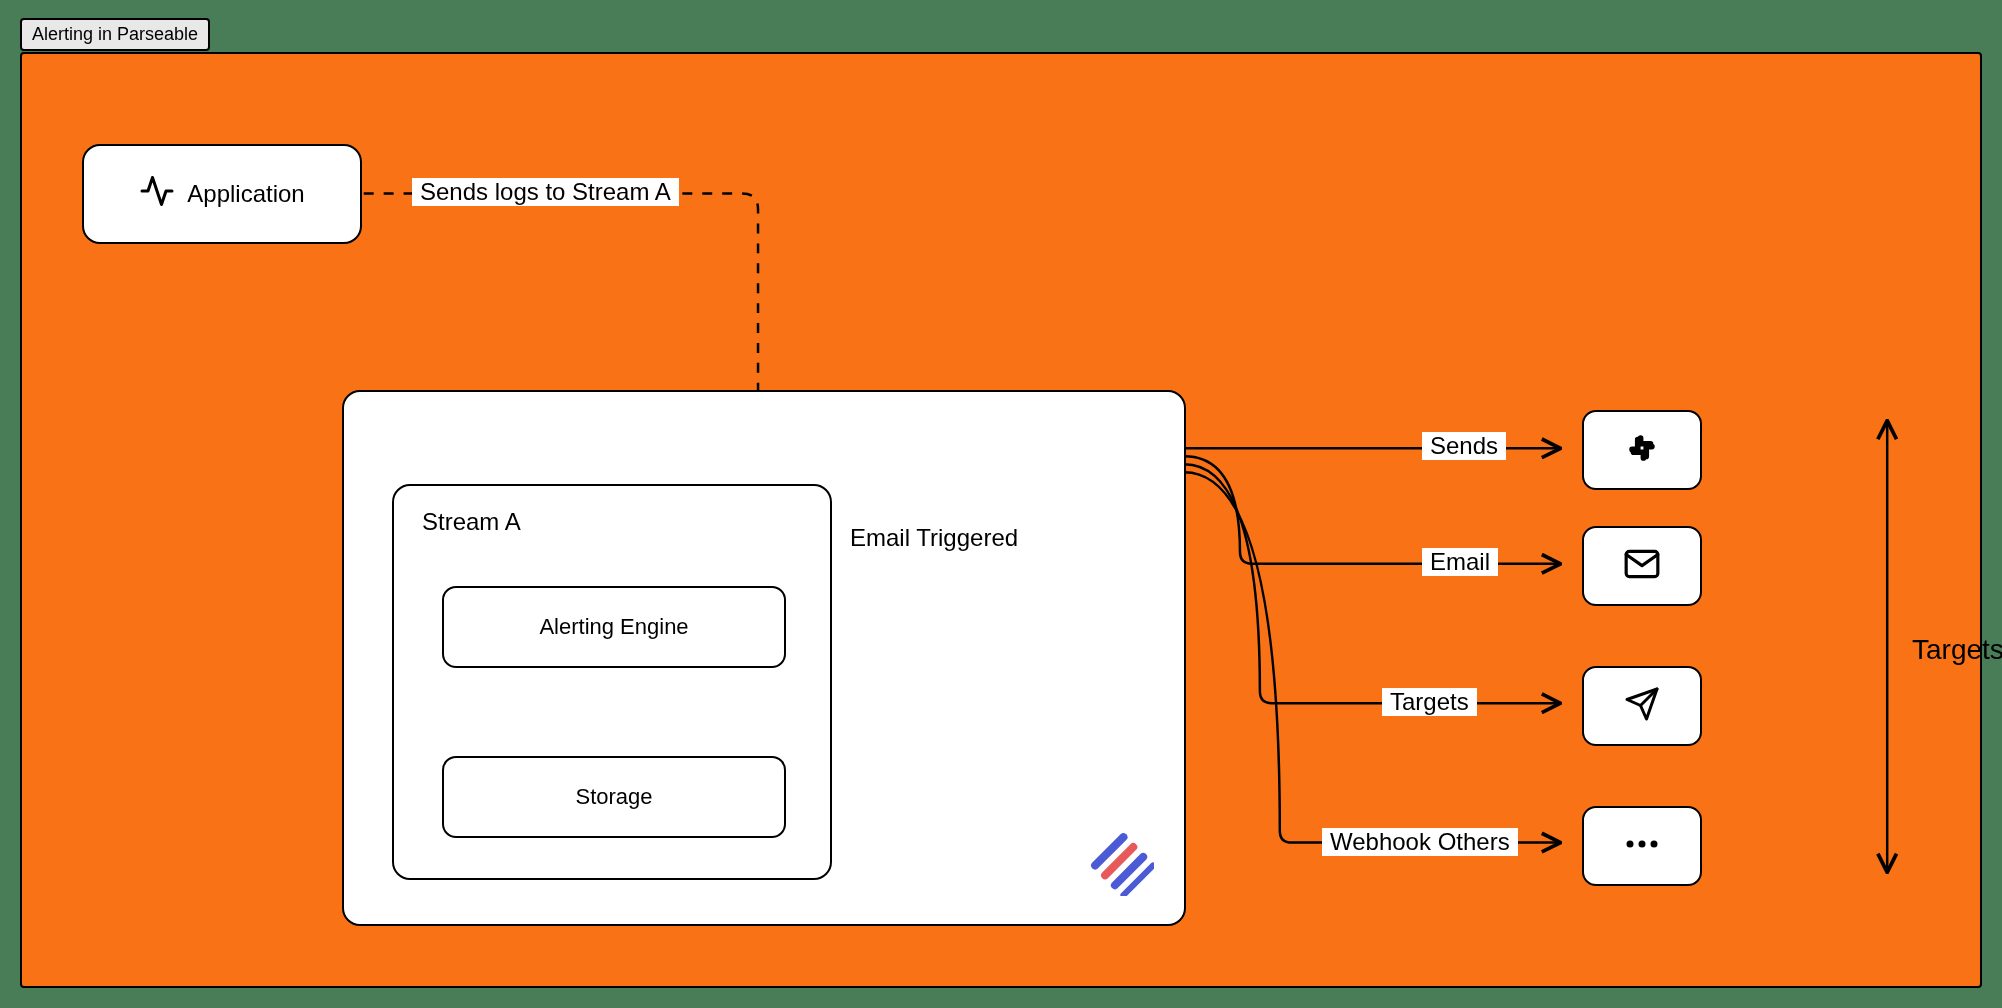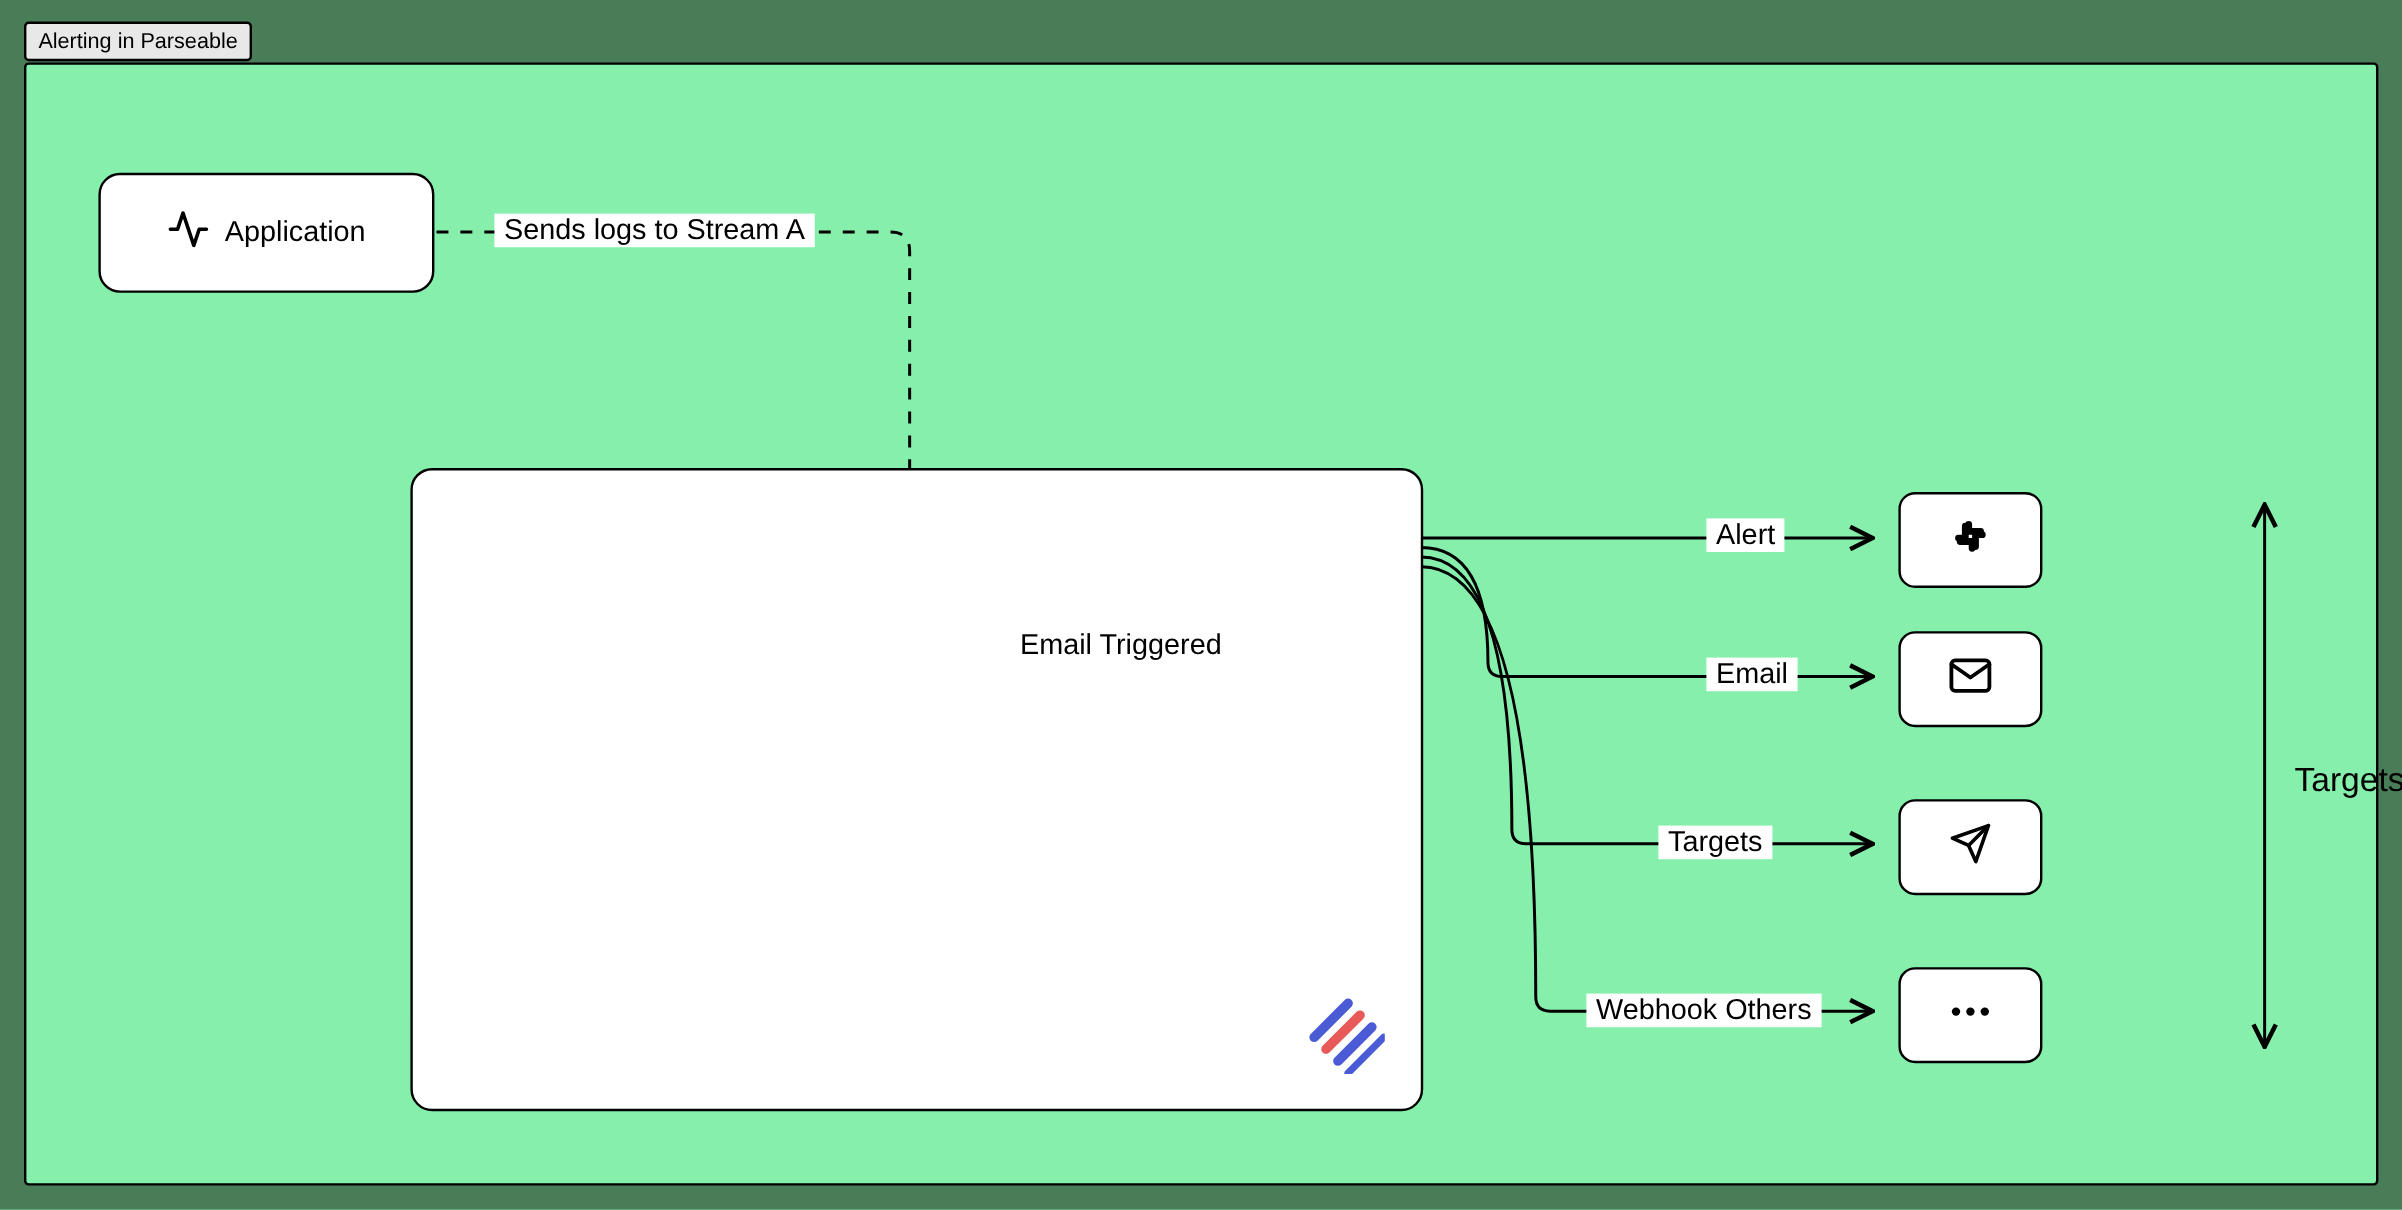--- a/index.html
+++ b/index.html
@@ -22,21 +22,21 @@
     border-radius:4px;
     padding:4px 10px;
     font-family:Arial,Helvetica,sans-serif;
     font-size:18px;
     z-index:3;
   }
   .canvas{
     position:absolute;
     left:20px;top:52px;
     right:20px;bottom:20px;
-    background:#86efac;
+    background:#f97316;
     border:2px solid #000;
     border-radius:4px;
   }
   .canvas *{box-sizing:border-box;}
   .node{
     position:absolute;
     border:2.5px solid #000;
     border-radius:18px;
     background:#fff;
     display:flex;
@@ -109,36 +109,47 @@
           <polyline points="22 12 18 12 15 21 9 3 6 12 2 12"></polyline>
         </svg>
       </span>
       <span>Application</span>
     </div>
 
     <div class="label" style="left:390px;top:124px;">Sends logs to Stream A</div>
 
     <div class="node" style="left:320px;top:336px;width:844px;height:536px;display:block;">
 
+      <div class="node" style="left:48px;top:92px;width:440px;height:396px;display:block;">
+        <div class="label" style="left:28px;top:22px;background:transparent;padding:0;">Stream A</div>
+
+        <div class="node inner" style="left:48px;top:100px;width:344px;height:82px;">
+          <span>Alerting Engine</span>
+        </div>
+
+        <div class="node inner" style="left:48px;top:270px;width:344px;height:82px;">
+          <span>Storage</span>
+        </div>
+      </div>
 
       <div class="logo" style="right:30px;bottom:22px;">
         <svg width="64" height="64" viewBox="0 0 64 64">
           <g transform="rotate(45 32 32)">
             <rect x="10" y="8" width="8" height="48" rx="4" fill="#4b5bd6"></rect>
             <rect x="24" y="8" width="8" height="48" rx="4" fill="#e85a5a"></rect>
             <rect x="38" y="8" width="8" height="48" rx="4" fill="#4b5bd6"></rect>
             <rect x="52" y="8" width="6" height="48" rx="3" fill="#4b5bd6"></rect>
           </g>
         </svg>
       </div>
     </div>
 
     <div class="label" style="left:820px;top:470px;">Email Triggered</div>
 
-    <div class="label" style="left:1400px;top:378px;">Alert</div>
+    <div class="label" style="left:1400px;top:378px;">Sends</div>
     <div class="label" style="left:1400px;top:494px;">Email</div>
     <div class="label" style="left:1360px;top:634px;">Targets</div>
     <div class="label" style="left:1300px;top:774px;">Webhook Others</div>
 
     <div class="icon-box" style="left:1560px;top:356px;width:120px;height:80px;">
       <span>
         <svg width="34" height="34" viewBox="0 0 24 24" fill="#000">
           <path d="M5 15a2 2 0 1 1 0-4h2v2a2 2 0 0 1-2 2zM9 15a2 2 0 0 1-2-2V6a2 2 0 1 1 4 0v7a2 2 0 0 1-2 2z"></path>
           <path d="M9 5a2 2 0 1 1 4 0v2h-2a2 2 0 0 1-2-2zM9 9a2 2 0 0 1 2-2h7a2 2 0 1 1 0 4h-7a2 2 0 0 1-2-2z"></path>
           <path d="M19 9a2 2 0 1 1 0 4h-2v-2a2 2 0 0 1 2-2zM15 9a2 2 0 0 1 2 2v7a2 2 0 1 1-4 0v-7a2 2 0 0 1 2-2z"></path>

